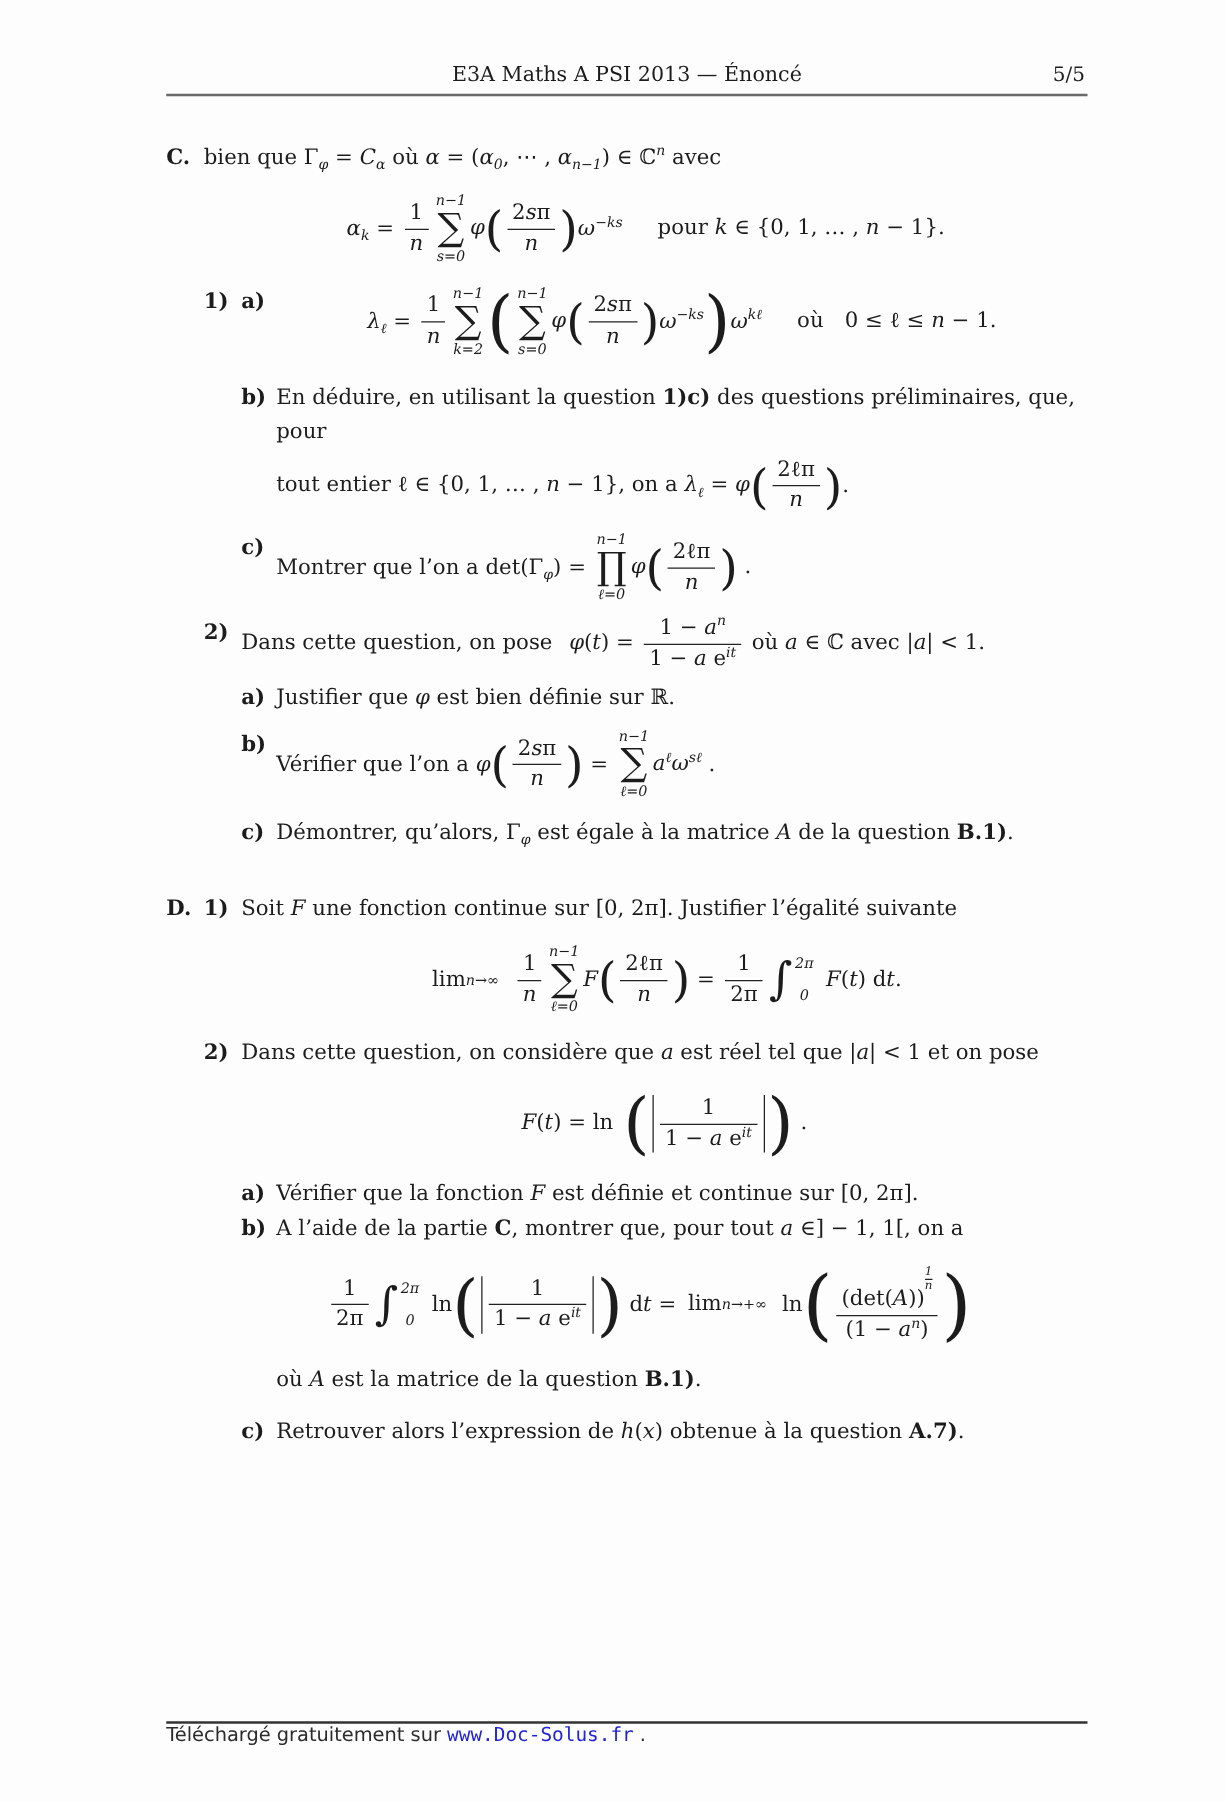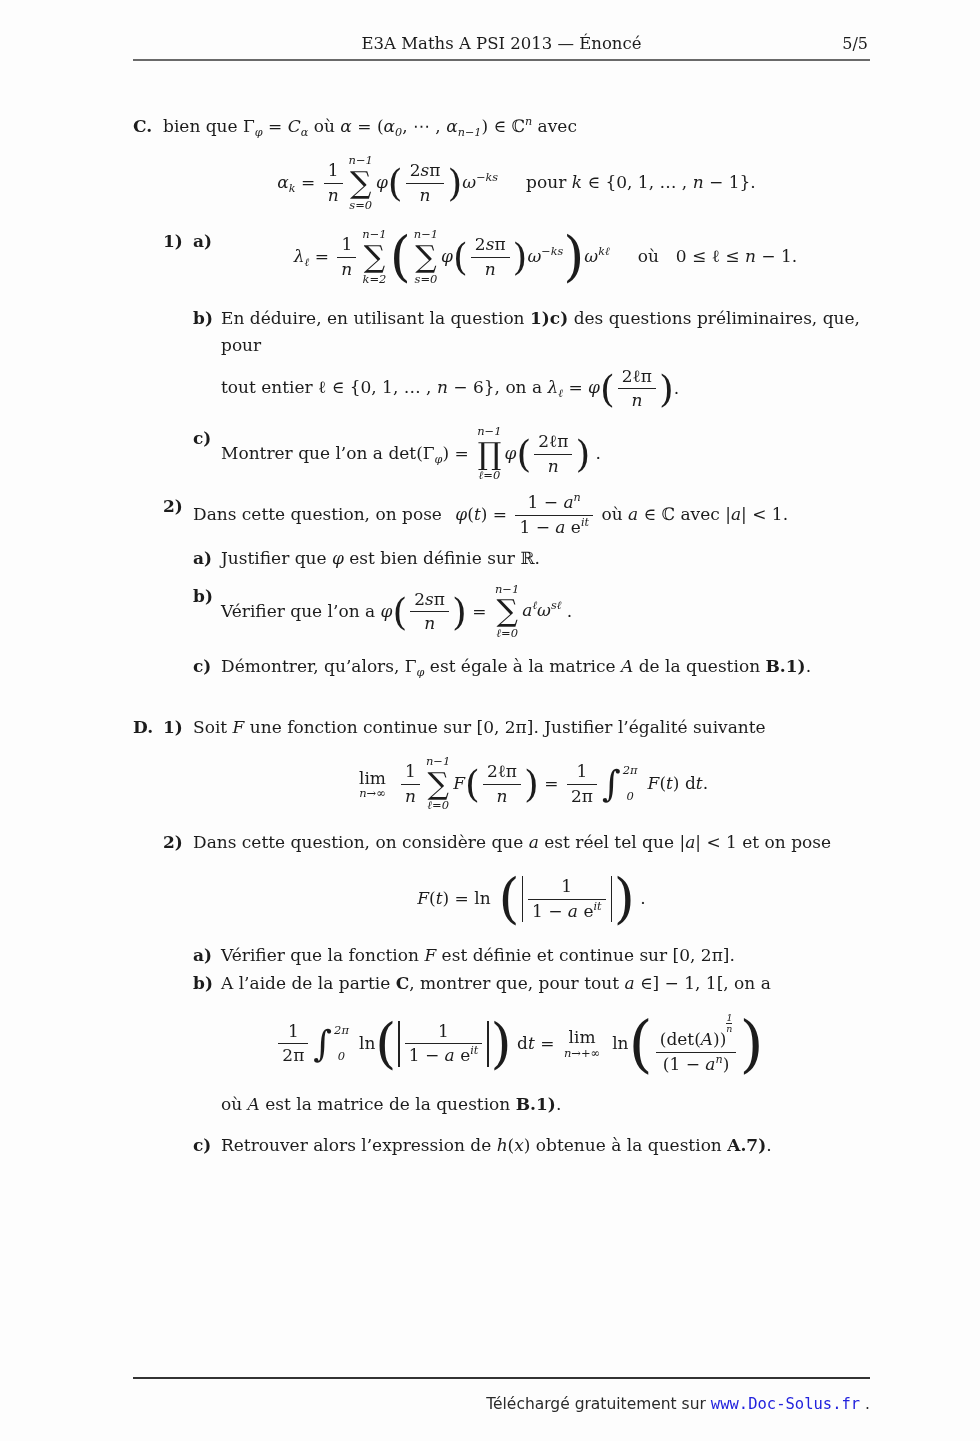--- a/index.html
+++ b/index.html
@@ -3,21 +3,21 @@
 <meta charset="utf-8">
 <style>
   * { margin:0; padding:0; box-sizing:border-box; }
   html,body { background:#e8e8e8; }
   .page {
     position:relative; width:980px; height:1441px; margin:0 auto;
     background:#fdfdfd; color:#1c1c1c; overflow:hidden;
     font-family:"DejaVu Serif","Liberation Serif",serif; font-size:17px;
   }
   
-  .hdr { position:absolute; top:34px; left:133px; width:737px; }
+  .hdr { position:absolute; top:50px; left:133px; width:737px; }
   .hdr-row { position:relative; text-align:center; font-size:16.5px; }
   .hdr-page { position:absolute; right:2px; top:0; font-size:16px; }
   .hdr-rule { border-bottom:2px solid #6a6a6a; margin-top:6px; }
   
   .content { position:absolute; top:113px; left:133px; width:737px; line-height:1.55; }
   .part { position:relative; padding-left:30px; }
   .row  { position:relative; padding-left:30px; }
   .subrow { position:relative; padding-left:28px; }
   .lbl { position:absolute; left:0; top:0; font-weight:bold; }
   .t { line-height:1.6; }
@@ -27,42 +27,42 @@
   .dmath { text-align:center; white-space:nowrap; margin:14px 0; }
   .shiftl { margin-left:-52px; }
   i { font-style:italic; }
   sub.msub, sup.msup { font-size:66%; font-style:italic; line-height:0; }
   .frac { display:inline-block; vertical-align:middle; text-align:center; line-height:1.15; margin:0 3px; }
   .frac .fn { display:block; padding:0 4px 2px; }
   .frac .fd { display:block; border-top:1.4px solid #222; padding:2px 4px 0; }
   .op { display:inline-flex; flex-direction:column; align-items:center; vertical-align:middle; line-height:1; margin:0 3px; }
   .op .ot,.op .ob { font-size:11.5px; line-height:1.2; font-style:italic; }
   .op .oo { font-size:30px; line-height:1.02; font-style:normal; }
-  .lim { display:inline-flex; flex-direction:column; align-items:center; vertical-align:middle; line-height:1.1; margin:0 4px; }
+  .lim { display:inline-flex; flex-direction:row; align-items:center; vertical-align:middle; line-height:1.1; margin:0 4px; }
   .lim .lb { font-size:11.5px; font-style:italic; }
   .intg { display:inline-flex; align-items:center; vertical-align:middle; margin:0 2px; }
   .intg .is { font-size:36px; line-height:44px; }
   .intg .ilims { display:inline-flex; flex-direction:column; justify-content:space-between; height:44px; font-size:11.5px; font-style:italic; margin-left:2px; }
   .pb { display:inline-block; vertical-align:middle; font-weight:normal; }
   .p1 { font-size:38px; line-height:44px; height:44px; }
   .p2 { font-size:54px; line-height:58px; height:58px; }
   .p3 { font-size:62px; line-height:66px; height:66px; }
   .vb { display:inline-block; width:1.3px; background:#222; vertical-align:middle; margin:0 2px; }
   .vb1 { height:46px; }
   .nw { white-space:nowrap; }
   .gap { display:inline-block; width:28px; }
   .gap-s { display:inline-block; width:8px; }
   sup.supfrac { font-style:normal; }
   .tfrac { display:inline-block; text-align:center; font-size:9.5px; line-height:1.05; vertical-align:6px; }
   .tfrac .tn { display:block; font-style:italic; }
   .tfrac .td { display:block; border-top:0.9px solid #222; font-style:italic; }
   
   .ftr { position:absolute; left:133px; width:737px; top:1377px; }
   .ftr-rule { border-bottom:2px solid #333; }
-  .ftr-text { text-align:right; margin-top:16px; font-family:"DejaVu Sans","Liberation Sans",sans-serif; font-size:15.5px; color:#2b2b2b; }
+  .ftr-text { text-align:left; margin-top:0; font-family:"DejaVu Sans","Liberation Sans",sans-serif; font-size:15.5px; color:#2b2b2b; }
   .ftr-link { font-family:"DejaVu Sans Mono","Liberation Mono",monospace; color:#2222dd; text-decoration:none; font-size:15.5px; cursor:pointer; }
 </style>
 </head>
 <body>
 
 <div class="page">
 
   <div class="hdr">
     <div class="hdr-row">
       <span>E3A Maths A PSI 2013 — Énoncé</span>
@@ -105,21 +105,21 @@
                       <span class="ob">s=0</span>
                     </span><i>φ</i><span class="pb p1">(</span><span class="frac"><span class="fn"><span>2</span><i>s</i><span>π</span></span><span class="fd"><i>n</i></span></span><span class="pb p1">)</span><span class="nw"><i>ω</i><sup class="msup">−ks</sup></span><span class="pb p2">)</span><span class="nw"><i>ω</i><sup class="msup">kℓ</sup></span><span class="gap"></span><span><span>où 0 ≤ ℓ ≤ </span><i>n</i><span> − 1.</span></span>
                 </div>
               </div>
             </div>
 
             <div class="subrow mt18">
               <span class="lbl">b)</span>
               <div>
                 <p class="t"><span>En déduire, en utilisant la question </span><b>1)c)</b><span> des questions préliminaires, que, pour</span></p>
-                <p class="t mt8"><span><span>tout entier ℓ ∈ {0, 1, … , </span><i>n</i><span> − 6}, on a </span><i>λ</i><sub class="msub">ℓ</sub><span> = </span><i>φ</i></span><span class="pb p1">(</span><span class="frac"><span class="fn"><span>2ℓπ</span></span><span class="fd"><i>n</i></span></span><span class="pb p1">)</span><span>.</span></p>
+                <p class="t mt8"><span><span>tout entier ℓ ∈ {0, 1, … , </span><i>n</i><span> − 1}, on a </span><i>λ</i><sub class="msub">ℓ</sub><span> = </span><i>φ</i></span><span class="pb p1">(</span><span class="frac"><span class="fn"><span>2ℓπ</span></span><span class="fd"><i>n</i></span></span><span class="pb p1">)</span><span>.</span></p>
               </div>
             </div>
 
             <div class="subrow mt14">
               <span class="lbl">c)</span>
               <p class="t"><span><span>Montrer que l’on a det(Γ</span><sub class="msub">φ</sub><span>) = </span></span><span class="op">
                     <span class="ot">n−1</span>
                     <span class="oo">∏</span>
                     <span class="ob">ℓ=0</span>
                   </span><i>φ</i><span class="pb p1">(</span><span class="frac"><span class="fn"><span>2ℓπ</span></span><span class="fd"><i>n</i></span></span><span class="pb p1">)</span><span> .</span></p>

